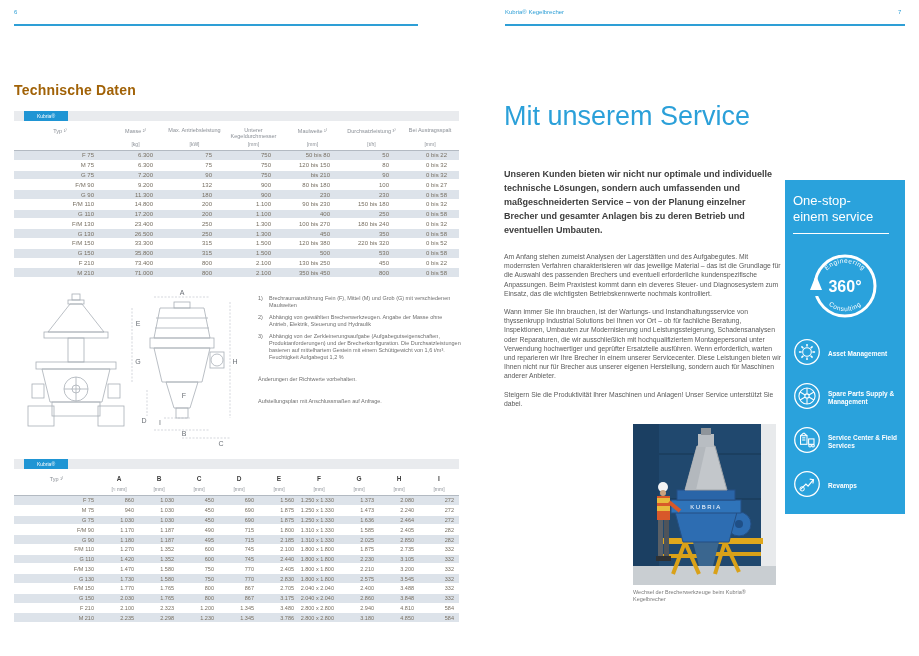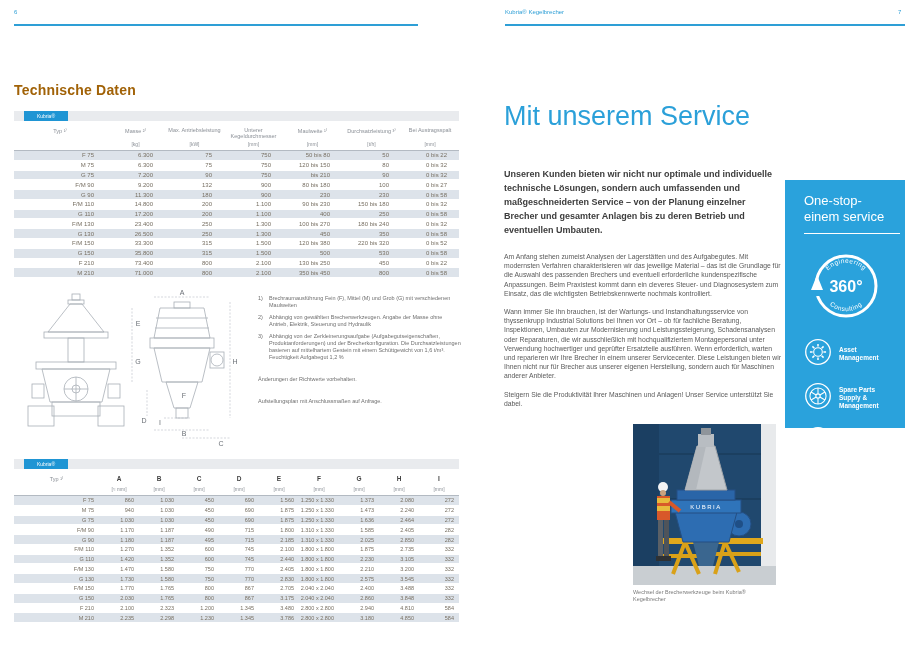--- a/index.html
+++ b/index.html
@@ -37,22 +37,22 @@
   .fn{display:flex;gap:3px;margin-bottom:5px;font-size:5.5px;line-height:7px;color:#6f6f6f;}
   .fn-marker{flex:0 0 8px;}
   .note{font-size:5.5px;line-height:7px;color:#6f6f6f;margin-top:15px;}
 
   
   .headline{font-size:27px;line-height:31px;color:#2ba0d9;font-weight:500;}
   .lead{width:276px;font-size:9px;line-height:14px;font-weight:700;color:#3d3d3d;}
   .bodytext{width:278px;font-size:6.8px;line-height:9.2px;color:#5a5a5a;}
   .bodytext p{margin:0 0 9px;}
 
-  .sidebar{left:785px;top:180px;width:120px;height:248px;background:#2aa2dc;color:#fff;
-           padding:13px 19px;box-sizing:border-box;}
+  .sidebar{left:785px;top:180px;width:120px;height:334px;background:#2aa2dc;color:#fff;
+           padding:13px 8px;box-sizing:border-box;}
   .sb-title{font-size:13px;line-height:16px;font-weight:400;}
   .sb-rule{width:96px;height:1px;background:#fff;margin:8px 0 8px;}
   .sb-items{margin-top:12px;}
   .sb-item{display:flex;align-items:center;gap:7px;margin-bottom:12px;min-height:30px;}
   .sb-label{font-size:6.5px;line-height:8px;font-weight:700;}
 
   .caption{width:145px;font-size:5.5px;line-height:7px;color:#7a7a7a;}
 </style>
 </head>
 <body>

